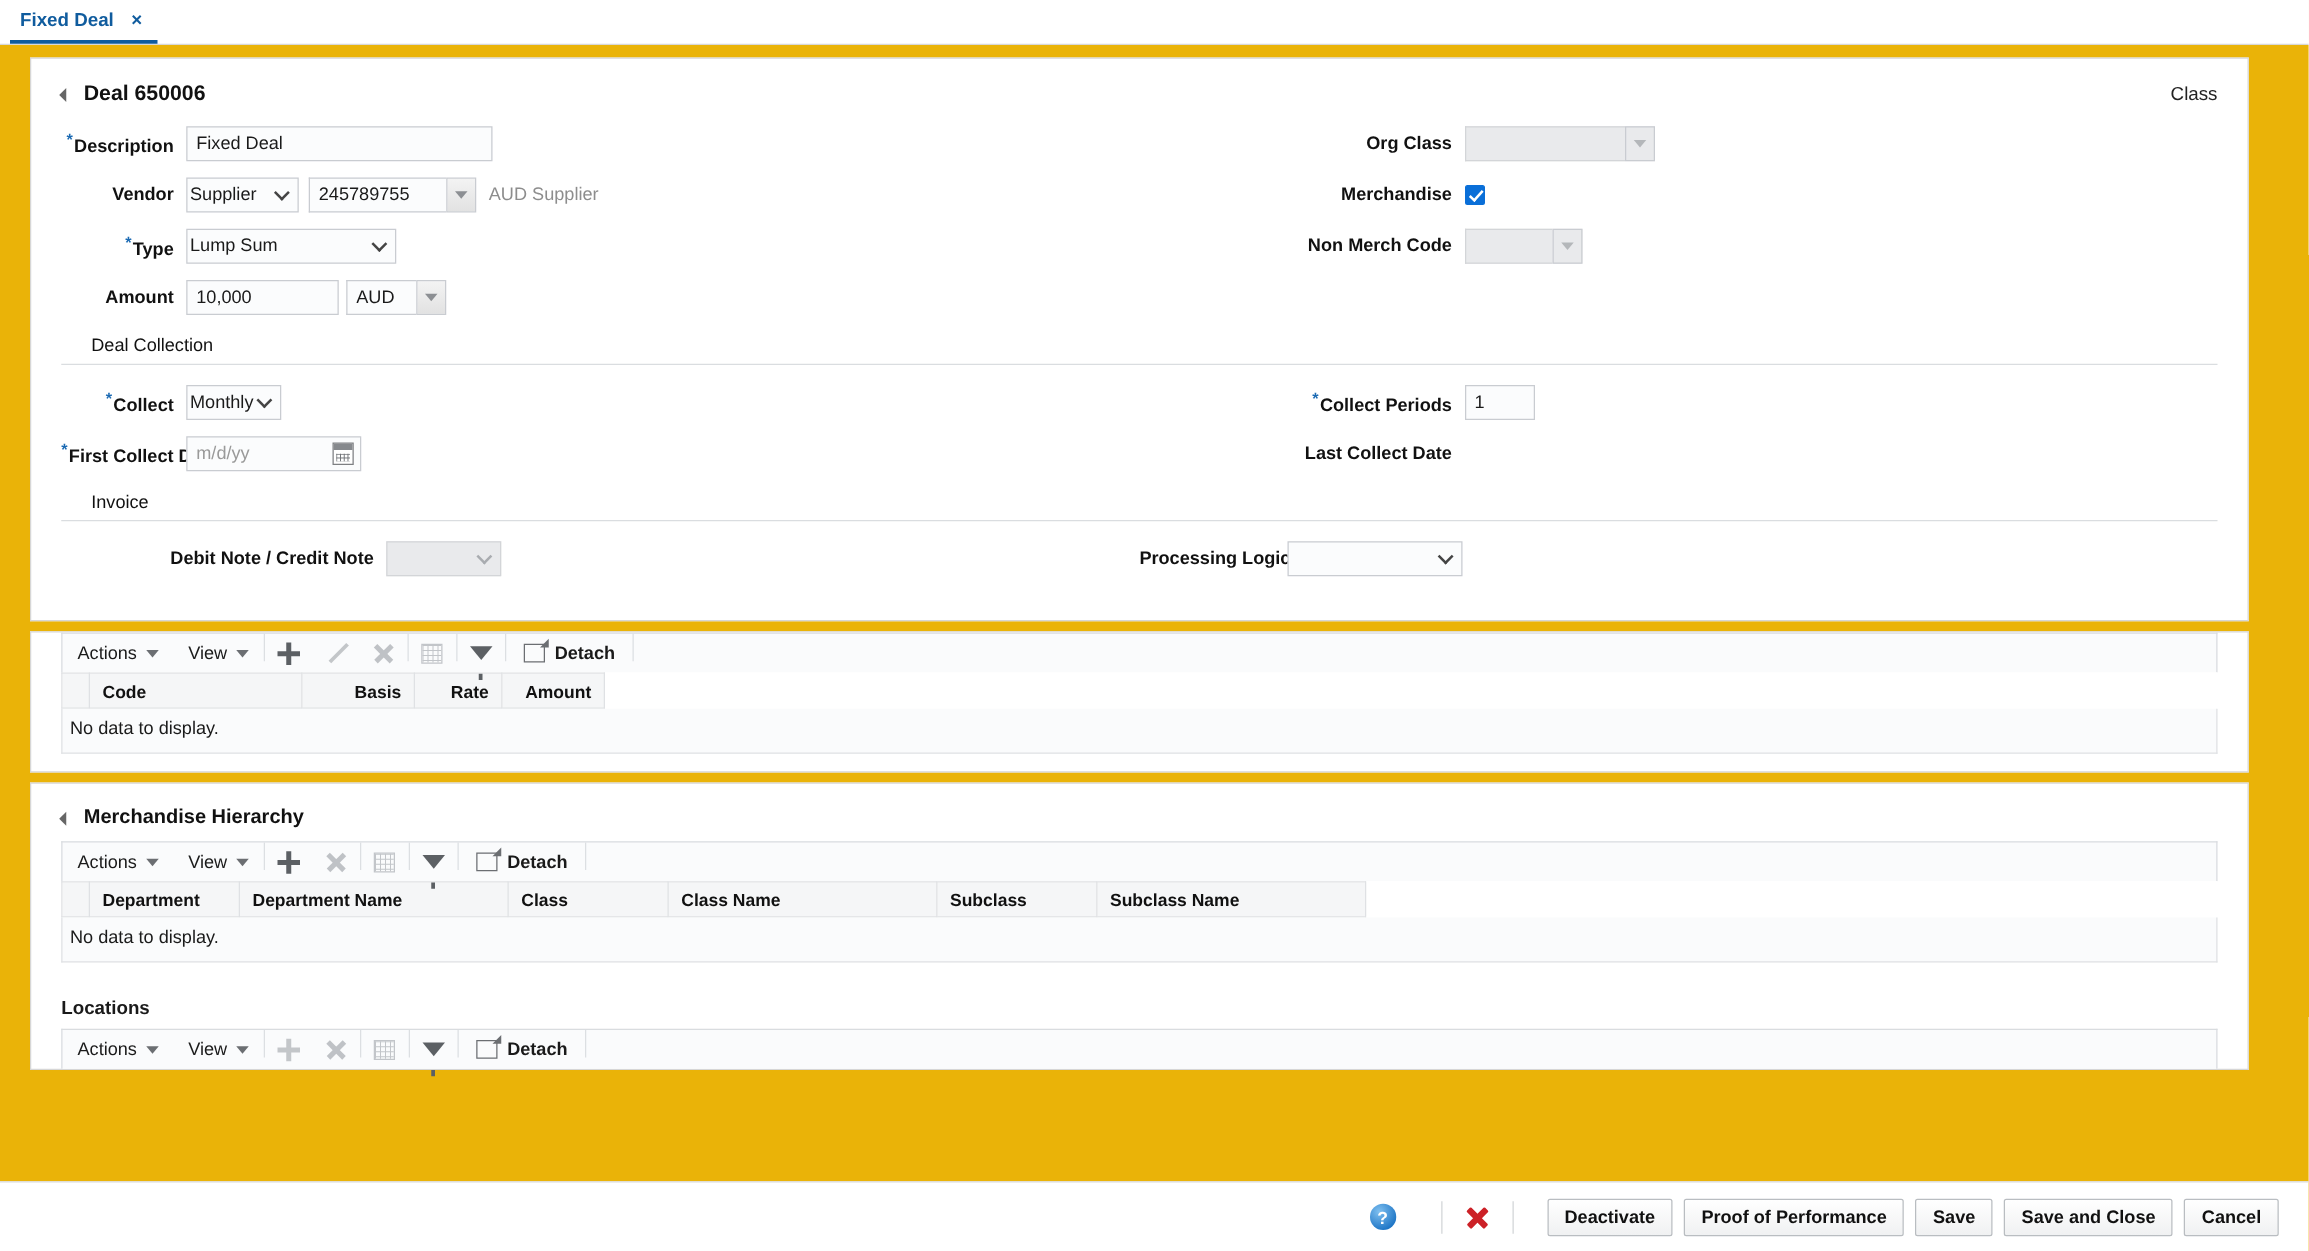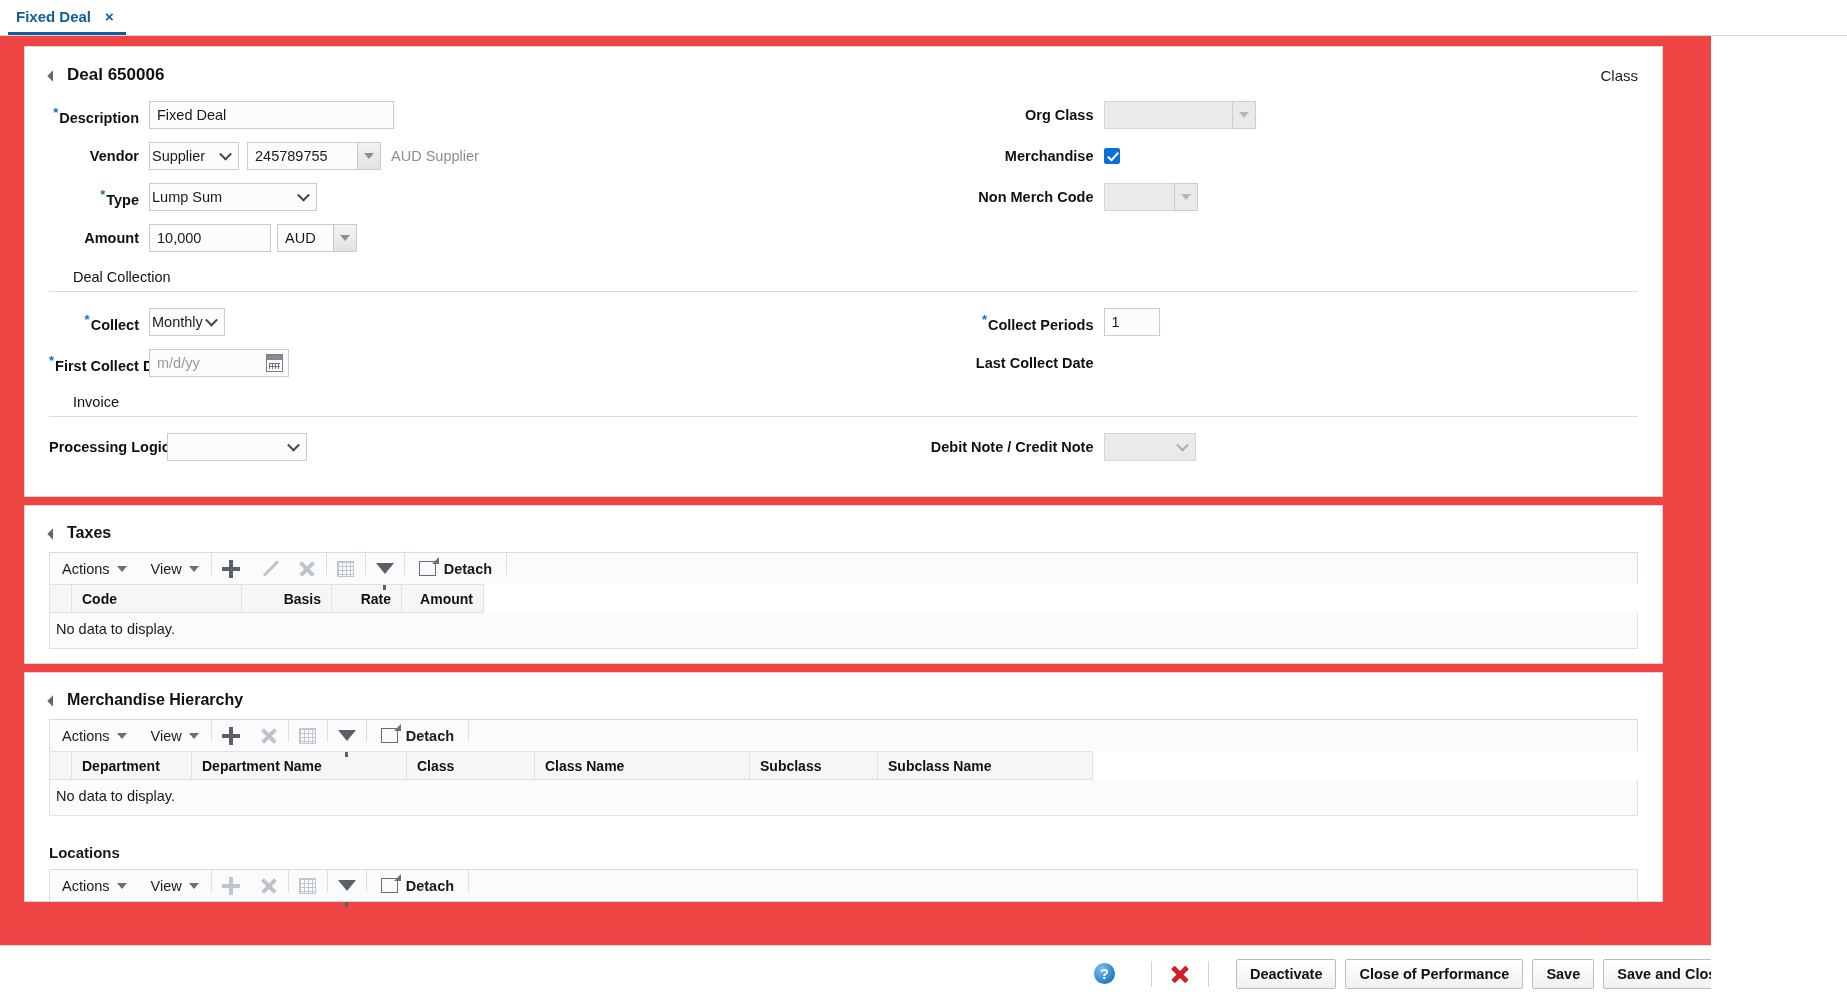--- a/index.html
+++ b/index.html
@@ -37,23 +37,23 @@
     color: #105c9e;
     font-size: 15px;
     font-weight: bold;
     line-height: 1;
     cursor: pointer;
   }
 
   
   .page {
     position: relative;
-    width: 1711px;
+    width: 1847px;
     height: 965px;
-    background: #ef4444;
+    background: #eab308;
     padding: 10px 48px 0 24px;
     overflow: hidden;
   }
 
   
   .panel {
     border: 1px solid #d6d6d6;
     border-top: none;
     background: #ffffff;
     margin-bottom: 8px;
@@ -524,51 +524,45 @@
             <div class="flabel w170">Last Collect Date</div>
             <span></span>
           </div>
         </div>
       </div>
 
       <div class="sub">Invoice</div>
       <div class="rule"></div>
 
       <div class="cols">
+        <div class="col right">
+          <div class="frow">
+            <div class="flabel w170">Debit Note / Credit Note</div>
+            <span class="selwrap dim">
+              <select class="sel readonly" style="width:92px;background:#e9eaec;border-color:#d3d5d8">
+                <option></option>
+              </select>
+            </span>
+          </div>
+        </div>
         <div class="col">
           <div class="frow">
             <div class="flabel" style="width:118px">Processing Logic</div>
             <span class="selwrap">
               <select class="sel" style="width:140px">
                 <option></option>
               </select>
             </span>
           </div>
         </div>
-        <div class="col right">
-          <div class="frow">
-            <div class="flabel w170">Debit Note / Credit Note</div>
-            <span class="selwrap dim">
-              <select class="sel readonly" style="width:92px;background:#e9eaec;border-color:#d3d5d8">
-                <option></option>
-              </select>
-            </span>
-          </div>
-        </div>
       </div>
     </div>
   </div>
 
   <div class="panel" style="border-top:1px solid #d6d6d6">
-    <div class="panel-head">
-      <div class="panel-title">
-        <span class="disc"></span>
-        <span style="font-size:16px">Taxes</span>
-      </div>
-    </div>
     <div class="tbl-wrap">
       <div class="toolbar">
         <div class="tb-menu">
           <span>Actions</span>
           <span class="dn"></span>
         </div>
         <div class="tb-menu">
           <span>View</span>
           <span class="dn"></span>
         </div>
@@ -704,19 +698,19 @@
       </div>
     </div>
   </div>
 
   <div class="footer">
     <div class="help-icon">?</div>
     <div class="vsep"></div>
     <div class="del-x"></div>
     <div class="vsep"></div>
     <button class="btn">Deactivate</button>
-    <button class="btn">Close of Performance</button>
+    <button class="btn">Proof of Performance</button>
     <button class="btn">Save</button>
     <button class="btn">Save and Close</button>
     <button class="btn">Cancel</button>
   </div>
 
 </div>
 
 </body></html>

